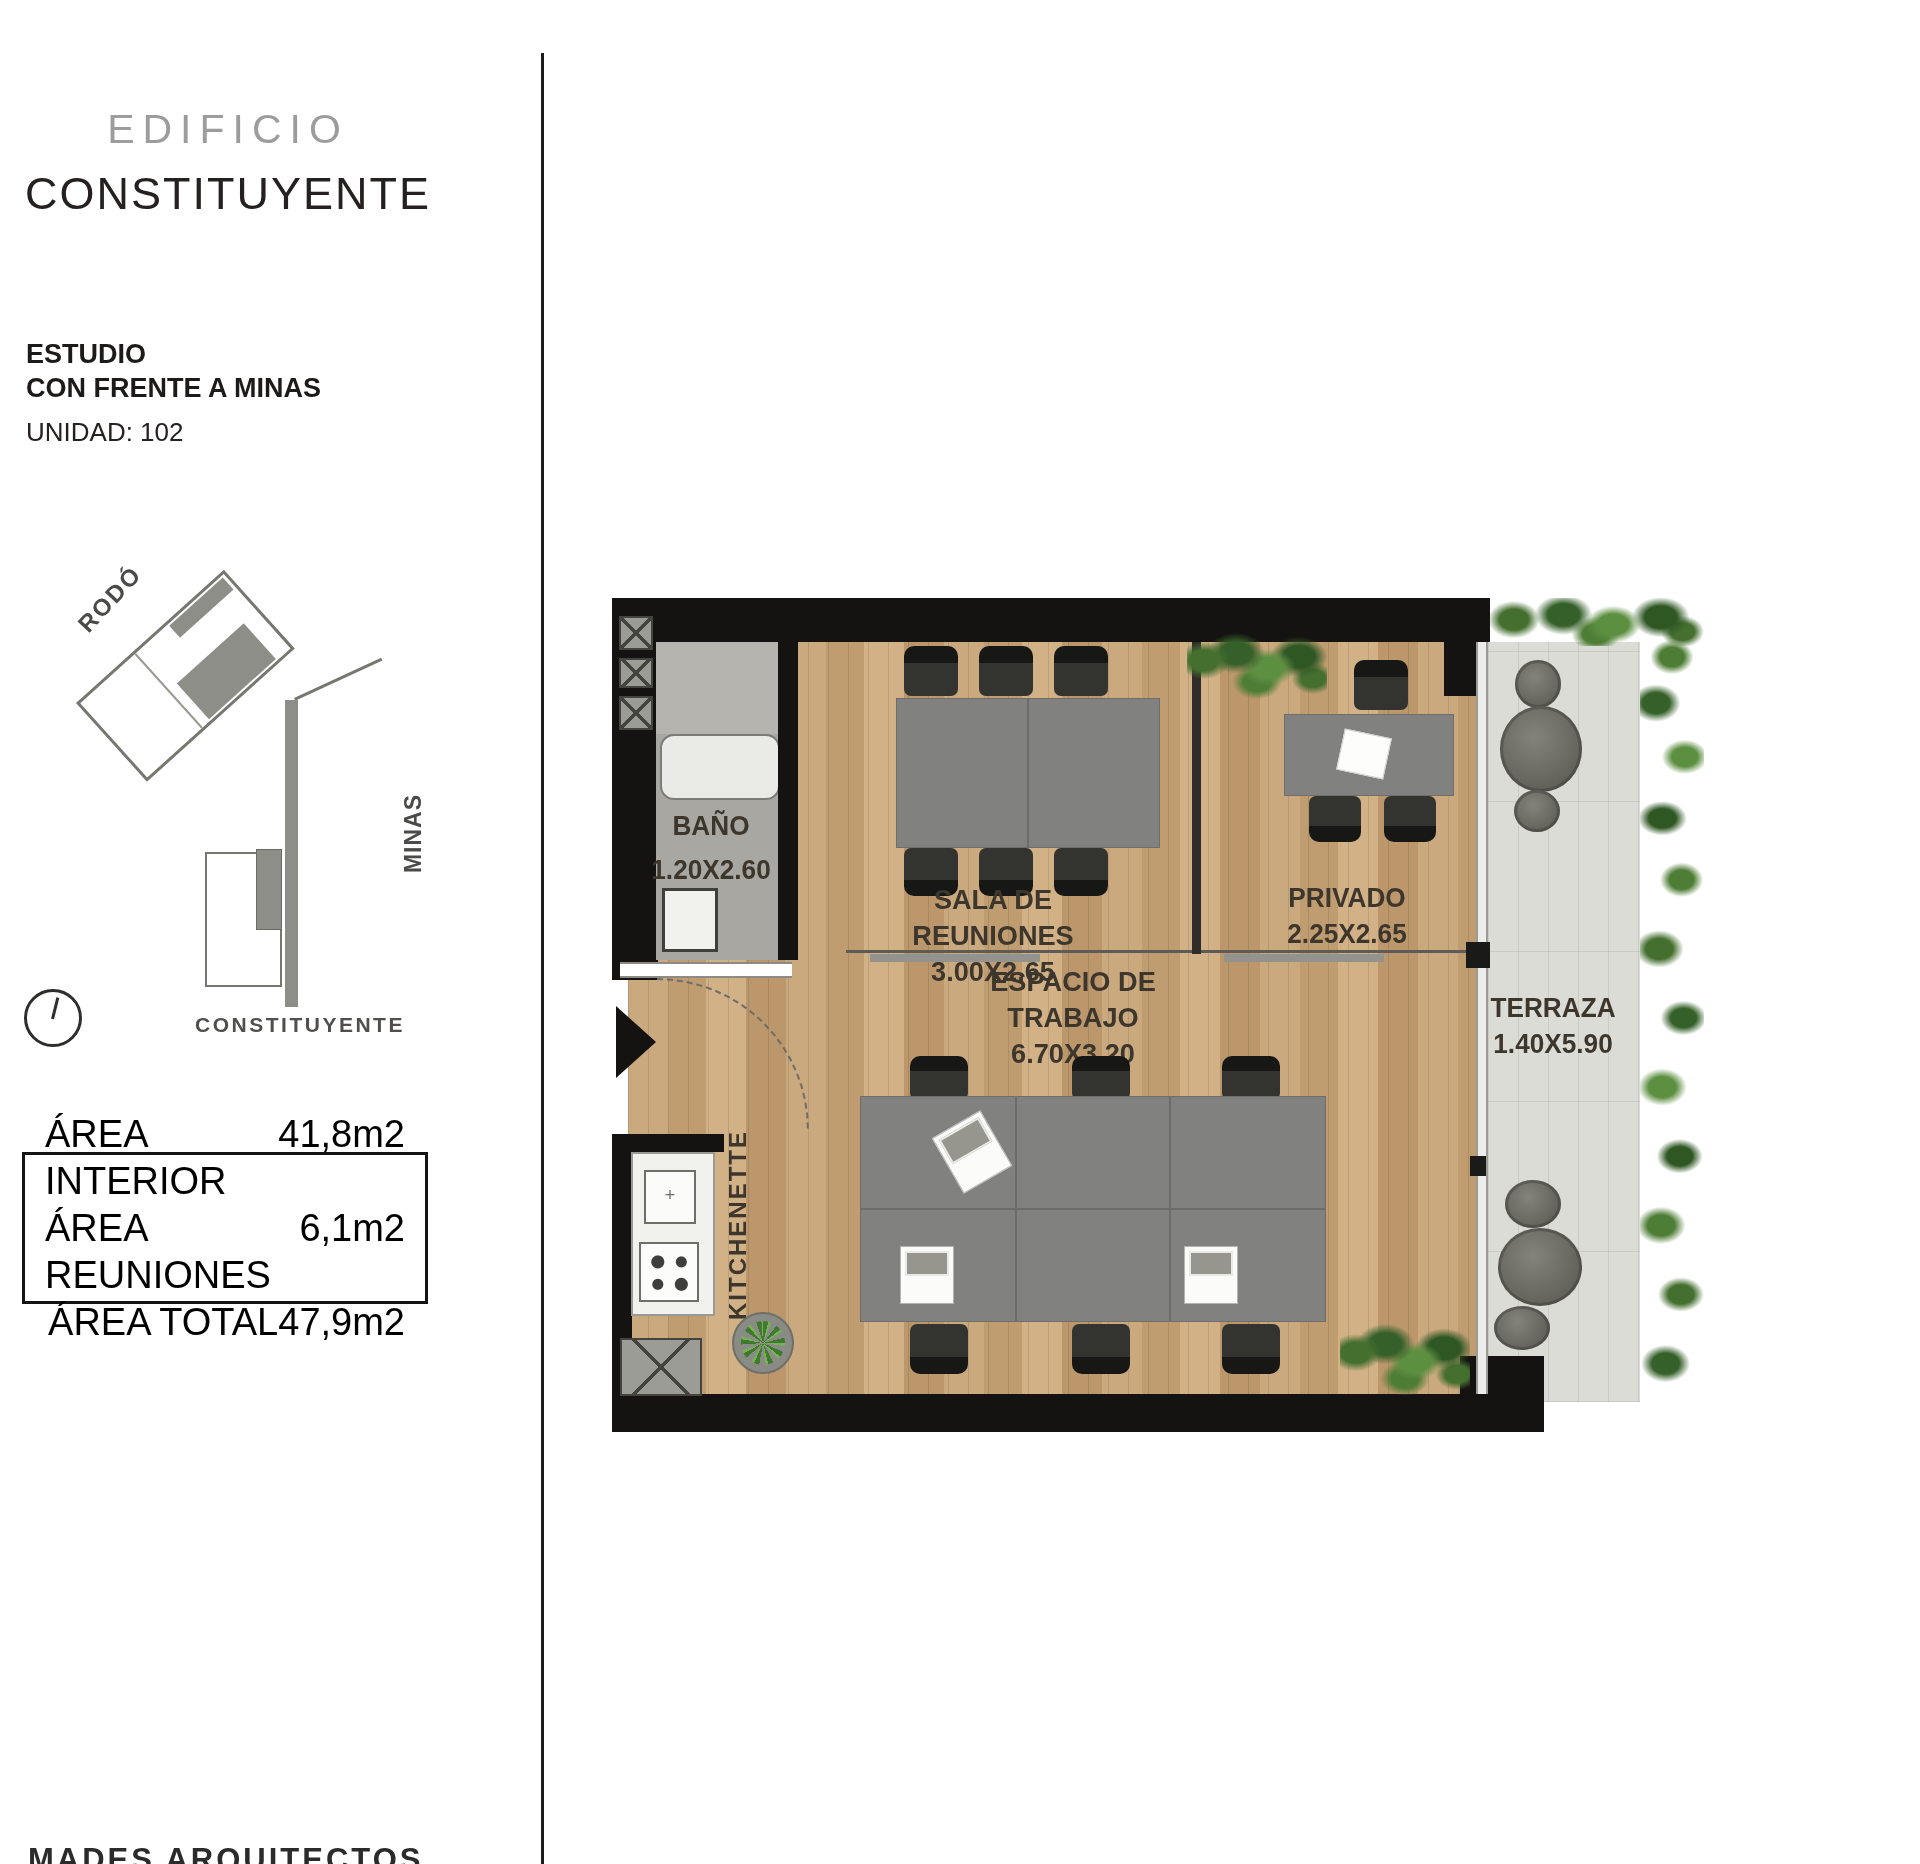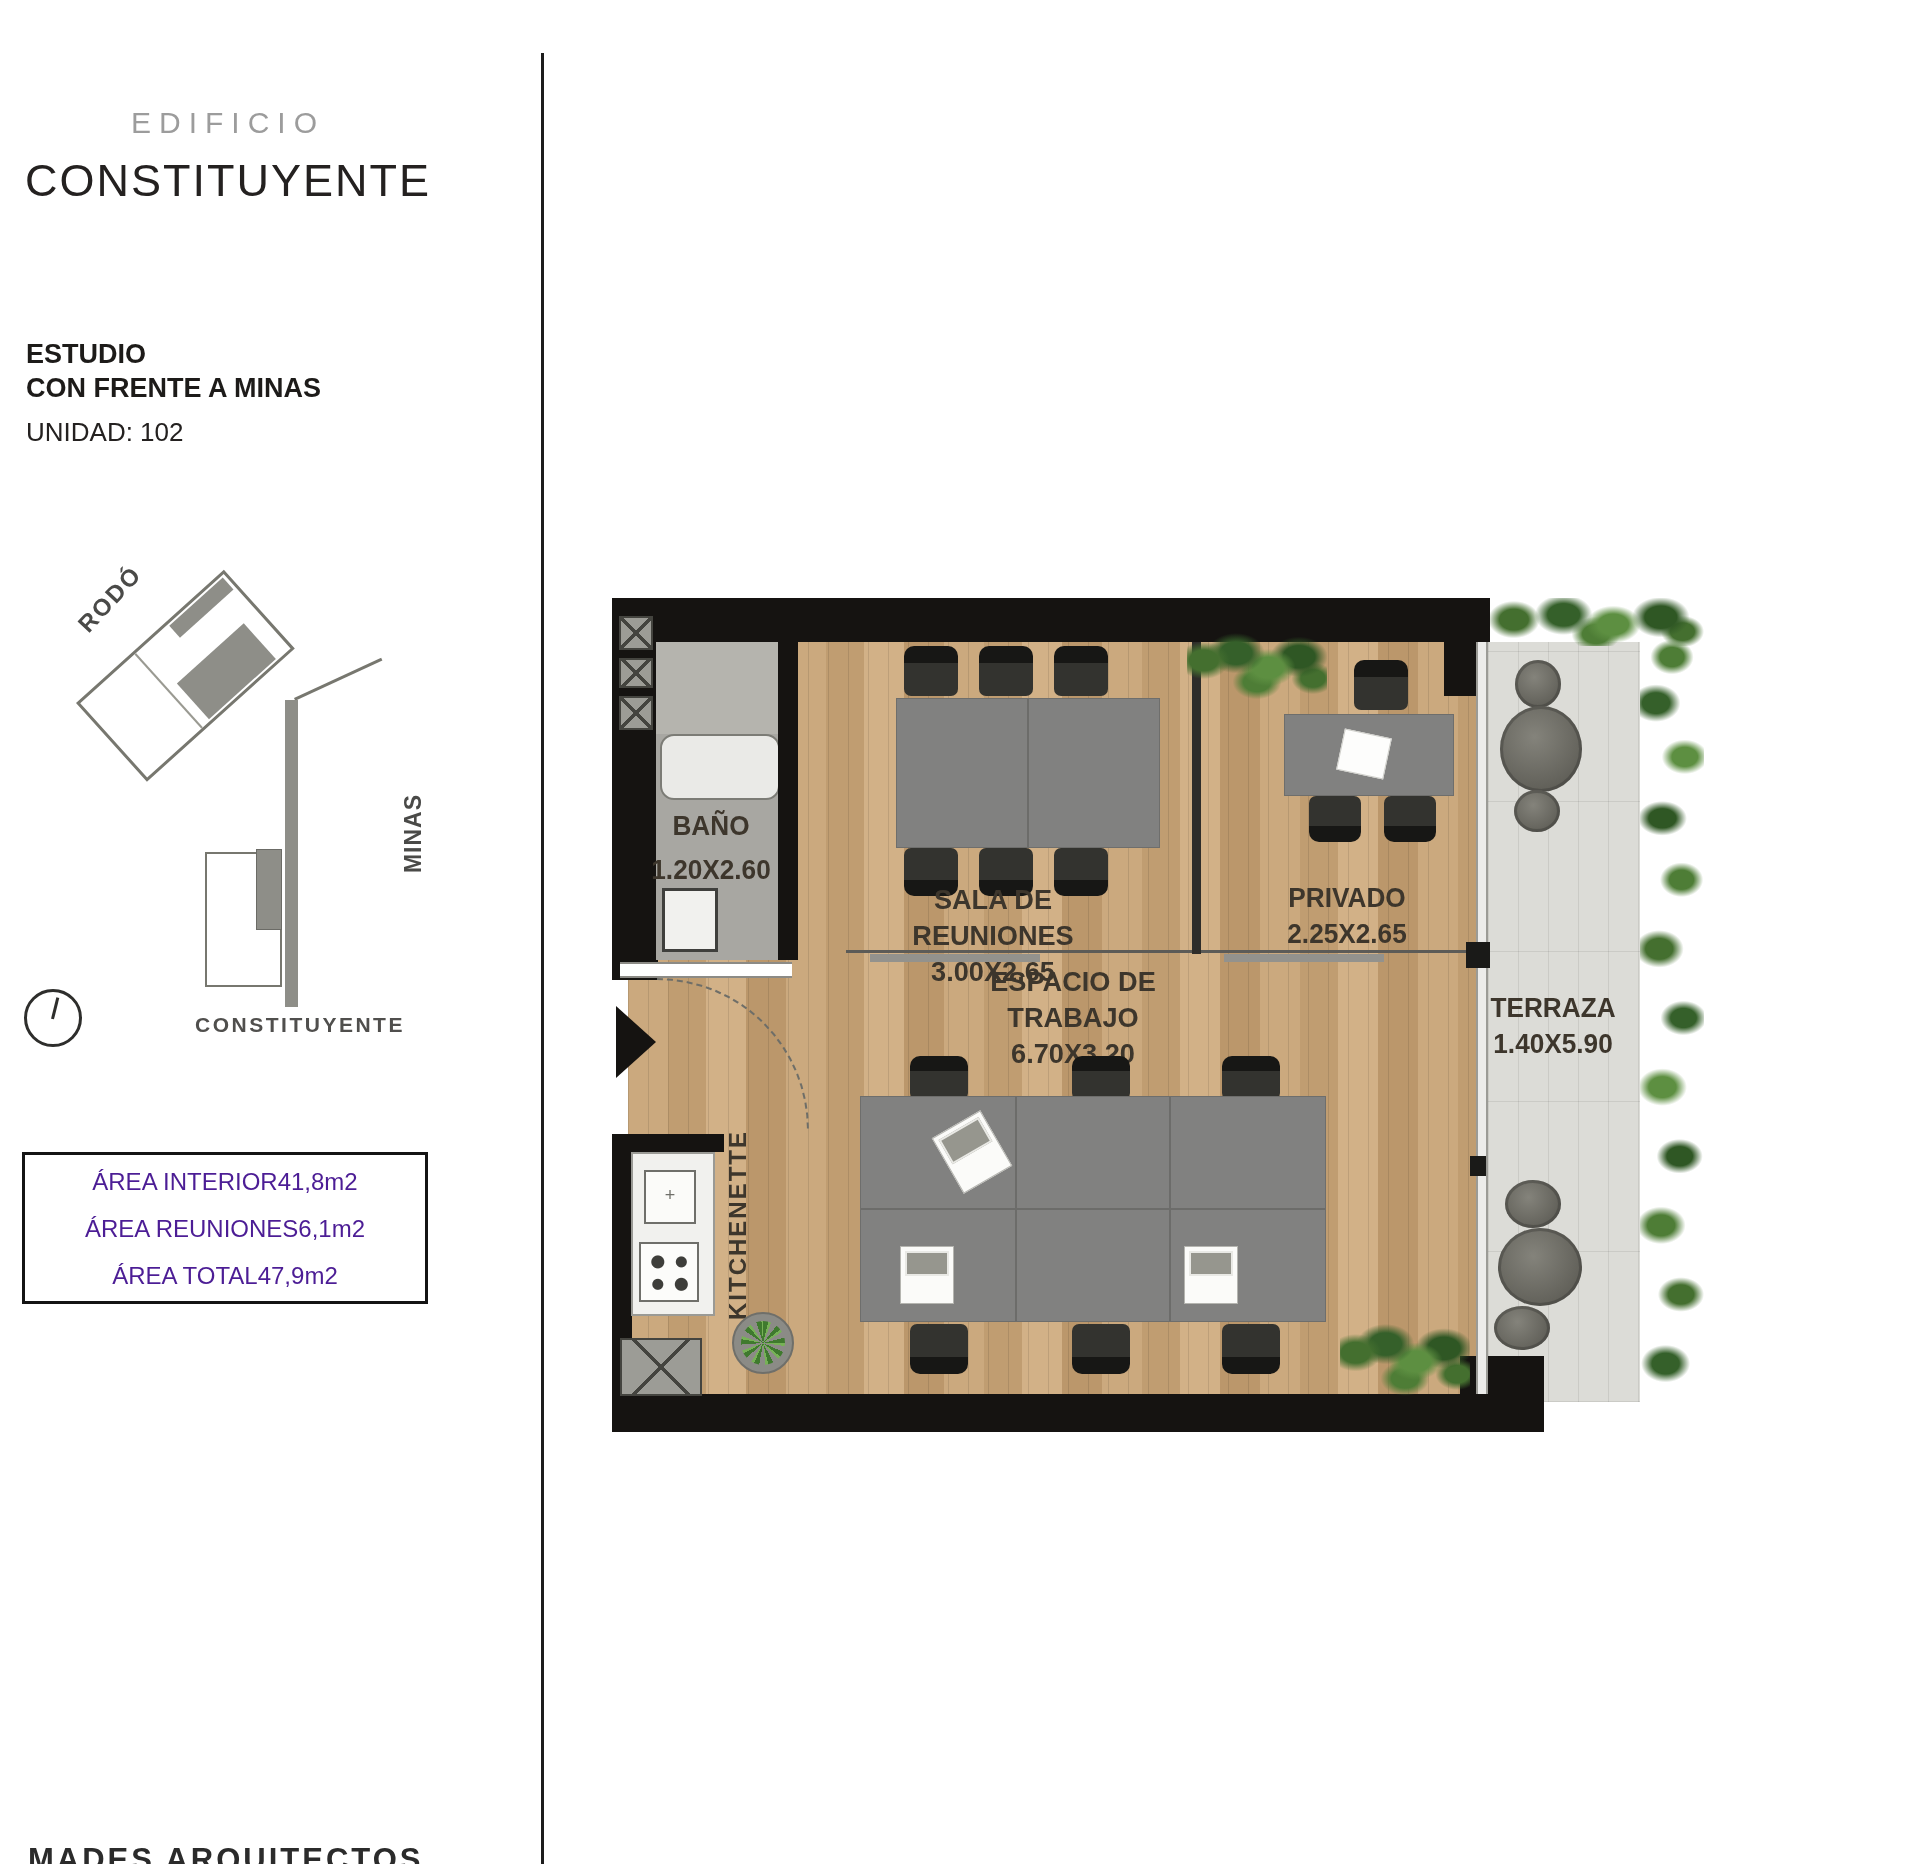--- a/index.html
+++ b/index.html
@@ -2,31 +2,31 @@
 <html><head>
 <meta charset="utf-8">
 <style>
   html,body{margin:0;padding:0;background:#fff;}
   .page{position:relative;width:1920px;height:1864px;background:#ffffff;overflow:hidden;
         font-family:"Liberation Sans",sans-serif;color:#1d1b19;}
   .abs{position:absolute;}
 
   
   .title-block{position:absolute;left:0;top:106px;width:456px;text-align:center;}
-  .title-gray{font-size:30px;letter-spacing:8px;color:#9c9c9c;font-weight:400;}
+  .title-gray{font-size:41px;letter-spacing:8px;color:#9c9c9c;font-weight:400;}
   .title-black{font-size:45px;letter-spacing:2px;color:#242120;font-weight:400;margin-top:15px;}
   .title-black2{font-size:45px;letter-spacing:3px;color:#242120;font-weight:400;margin-top:9px;}
   .unit-type{position:absolute;left:26px;top:339px;font-size:27px;font-weight:700;color:#1d1b19;}
   .unit-front{position:absolute;left:26px;top:373px;font-size:27px;font-weight:700;color:#1d1b19;}
   .unit-number{position:absolute;left:26px;top:417px;font-size:26px;font-weight:400;color:#242120;}
 
   
   .area-table{position:absolute;left:22px;top:1152px;width:406px;height:152px;border:3px solid #141414;
               display:flex;flex-direction:column;justify-content:center;padding:0 20px;box-sizing:border-box;}
-  .area-row{display:flex;justify-content:center;font-size:24px;line-height:47px;color:#4c1d95;}
+  .area-row{display:flex;justify-content:flex-end;font-size:38px;line-height:47px;color:#000000;}
   .note{position:absolute;left:26px;top:1408px;width:414px;font-size:27px;line-height:36px;
         text-align:justify;color:#1d1d1d;}
   .footer-firm{position:absolute;left:28px;top:1842px;font-size:31px;font-weight:700;
                letter-spacing:3px;color:#2b2b2b;}
   .divider{position:absolute;left:541px;top:53px;width:3px;height:1811px;background:#1c1c1c;}
 
   
   .site{position:absolute;left:0;top:455px;width:480px;height:620px;}
   .rodo{position:absolute;left:62px;top:112px;width:130px;font-size:24px;font-weight:700;
         letter-spacing:2px;color:#4a4a48;transform:rotate(-47deg);}

